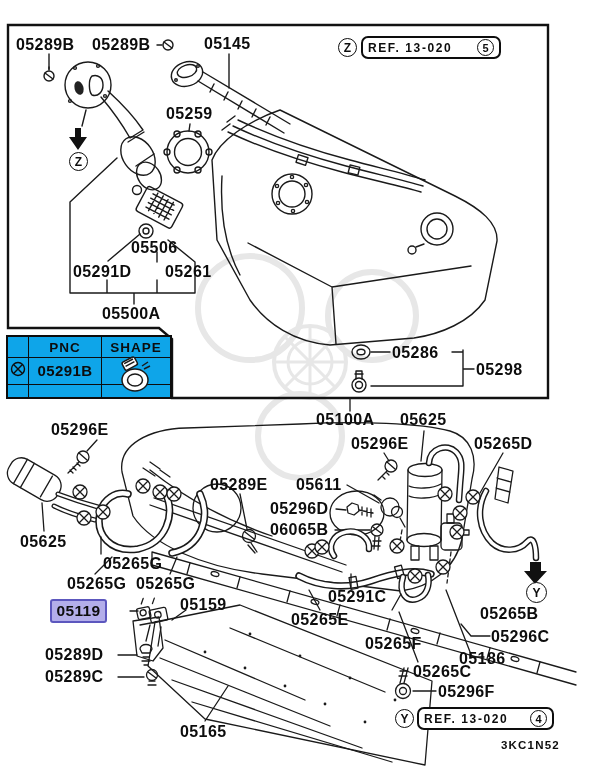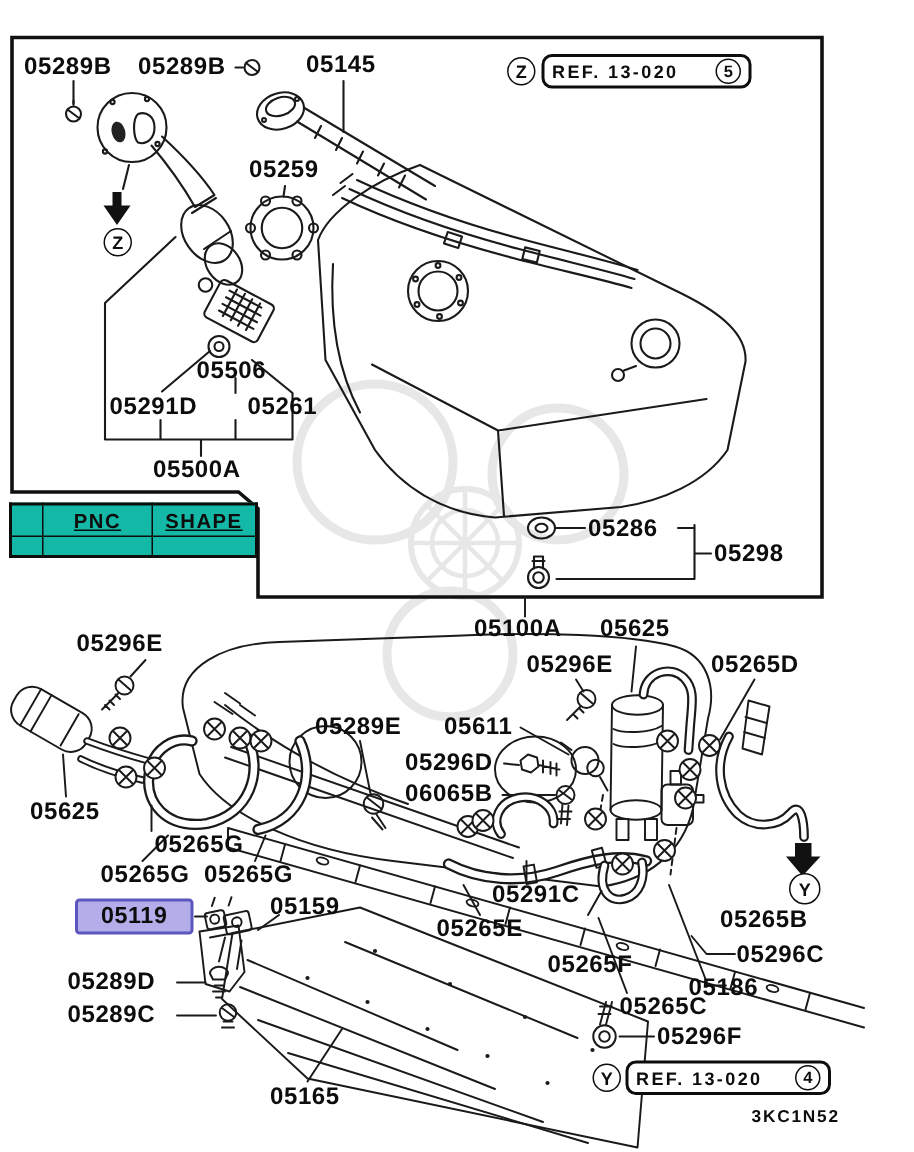--- a/index.html
+++ b/index.html
@@ -1,33 +1,33 @@
 <!DOCTYPE html>
 <html><head>
 <meta charset="utf-8">
 <style>
   html,body{margin:0;padding:0;background:#fff;}
   .stage{position:relative;width:609px;height:768px;background:#ffffff;overflow:hidden;
          font-family:"Liberation Sans",sans-serif;color:#0d0d0d;}
   svg.art{position:absolute;left:0;top:0;}
   .lbl{position:absolute;font-weight:bold;font-size:16px;line-height:1;letter-spacing:.4px;
        white-space:nowrap;color:#0d0d0d;}
-  .hl{position:absolute;left:50px;top:599px;width:79px;height:24px;box-sizing:border-box;
+  .hl{position:absolute;left:50px;top:599px;width:57px;height:24px;box-sizing:border-box;
       background:#b3aeea;border:2px solid #5c57be;border-radius:3px;
       display:flex;align-items:center;justify-content:center;}
   .hl .lblin{font-weight:bold;font-size:15.5px;letter-spacing:.4px;}
   .circ{position:absolute;border:1.9px solid #0d0d0d;border-radius:50%;box-sizing:border-box;
         display:flex;align-items:center;justify-content:center;font-weight:bold;background:#fff;}
   .refbox{position:absolute;border:2px solid #0d0d0d;border-radius:7px;box-sizing:border-box;
           display:flex;align-items:center;justify-content:space-between;padding:0 5px;background:#fff;}
   .ref-text{font-weight:bold;font-size:12px;letter-spacing:1.6px;}
   .circ-num{width:17px;height:17px;border:1.7px solid #0d0d0d;border-radius:50%;box-sizing:border-box;
             font-size:11px;font-weight:bold;display:flex;align-items:center;justify-content:center;flex:0 0 auto;}
   table.pnc{position:absolute;left:6px;top:335px;border-collapse:collapse;table-layout:fixed;
-            border:2.2px solid #0d0d0d;background:#14b8a6;text-decoration:underline;}
+            border:2.2px solid #0d0d0d;background:#0ea5e9;}
   table.pnc td,table.pnc th{border:1.6px solid #0d0d0d;padding:0;text-align:center;vertical-align:middle;
             font-family:"Liberation Sans",sans-serif;overflow:visible;}
   table.pnc th{font-size:13.5px;font-weight:bold;letter-spacing:1px;height:20px;}
   .pnc-val{font-size:15px;font-weight:bold;letter-spacing:.4px;}
   .code{position:absolute;font-weight:bold;font-size:11.5px;letter-spacing:1.2px;}
 </style>
 </head>
 <body>
 
 <div class="stage">
@@ -342,20 +342,44 @@
     <span class="circ-num">4</span>
   </div>
 
   <table class="pnc">
     <tbody>
         <tr>
       <th style="width:20px"></th>
       <th style="width:72px">PNC</th>
       <th style="width:68px">SHAPE</th>
     </tr>
+    <tr style="height:27px">
+      <td>
+        <svg width="16" height="16" viewBox="-8 -8 16 16">
+              <g stroke="#0d0d0d" fill="none" stroke-width="1.4">
+          <circle r="6.5"></circle>
+                <path d="M-4.2,-4.2 L4.2,4.2 M4.2,-4.2 L-4.2,4.2"></path>
+              </g>
+            </svg>
+      </td>
+      <td><span class="pnc-val">05291B</span></td>
+      <td style="position:relative">
+        <svg width="44" height="44" viewBox="0 0 44 44" style="position:absolute;left:12px;top:-4px;overflow:visible">
+          <g stroke="#1a1a1a" fill="#fff" stroke-width="1.5" stroke-linejoin="round">
+            <ellipse cx="21" cy="26" rx="13" ry="11"></ellipse>
+            <ellipse cx="21" cy="26" rx="7.5" ry="6"></ellipse>
+            <g transform="rotate(-28 16 10)">
+              <rect x="9" y="5" width="14" height="9" rx="2"></rect>
+              <path d="M11,7 h10 M11,10 h10" fill="none"></path>
+            </g>
+            <path d="M28,12 l6,-4 M30,15 l6,-3" fill="none"></path>
+          </g>
+        </svg>
+      </td>
+    </tr>
     <tr style="height:13px">
       <td></td>
       <td></td>
       <td></td>
     </tr>
   </tbody>
     </table>
 
   <div class="code" style="left:501px;top:739px">3KC1N52</div>
 </div>

